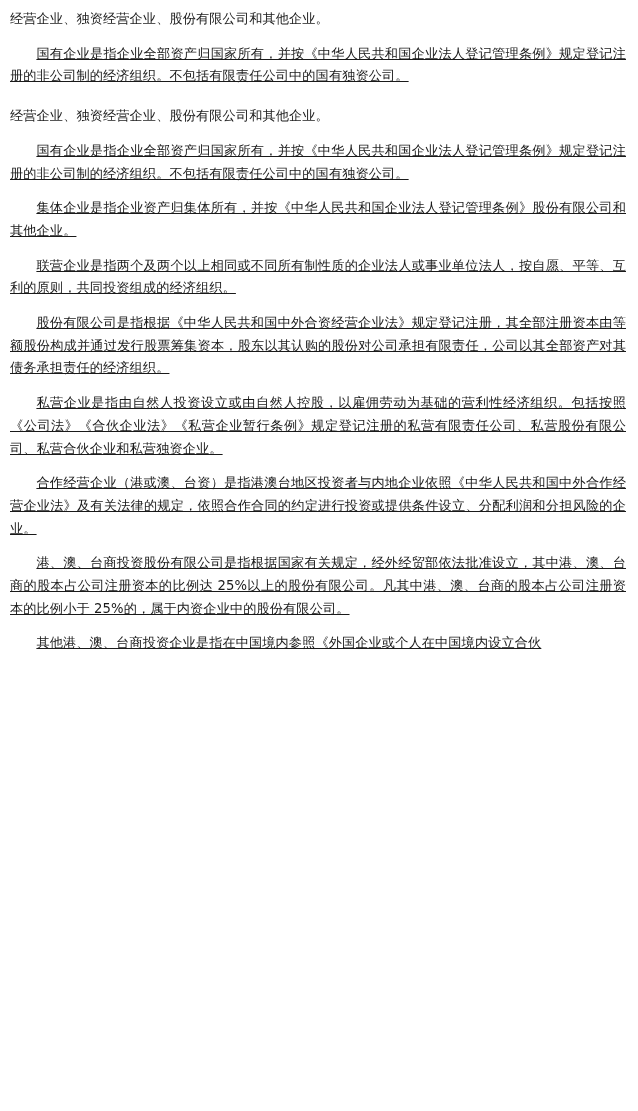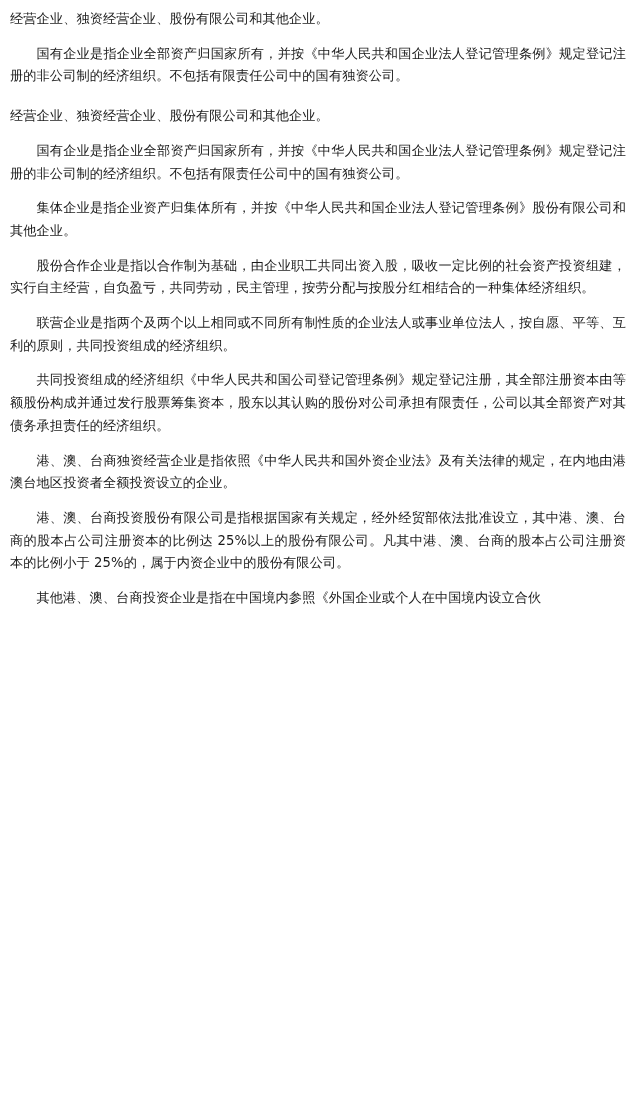--- a/index.html
+++ b/index.html
@@ -22,20 +22,21 @@
   .para {
     font-size: 13.2px;
     line-height: 1.72;
     text-align: justify;
     text-justify: inter-ideograph;
     margin: 0 0 7px 0;
     letter-spacing: 0.1px;
   }
   .para.indent {
     text-indent: 2em;
+    text-decoration: underline;
   }
   .para.noindent {
     text-indent: 0;
   }
   .para.tight {
     margin-bottom: 19px;
   }
   .gap-lg {
     margin-bottom: 17px;
   }
@@ -45,19 +46,19 @@
 </style>
 </head>
 <body>
 
 <div id="page">
   <p class="para noindent gap-md">经营企业、独资经营企业、股份有限公司和其他企业。</p>
   <p class="para indent gap-lg">国有企业是指企业全部资产归国家所有，并按《中华人民共和国企业法人登记管理条例》规定登记注册的非公司制的经济组织。不包括有限责任公司中的国有独资公司。</p>
   <p class="para noindent gap-md">经营企业、独资经营企业、股份有限公司和其他企业。</p>
   <p class="para indent gap-md">国有企业是指企业全部资产归国家所有，并按《中华人民共和国企业法人登记管理条例》规定登记注册的非公司制的经济组织。不包括有限责任公司中的国有独资公司。</p>
   <p class="para indent gap-md">集体企业是指企业资产归集体所有，并按《中华人民共和国企业法人登记管理条例》股份有限公司和其他企业。</p>
-  <p class="para indent gap-md">股份合作企业是指以合作制为基础，由企业职工共同出资入股，吸收一定比例的社会资产投资组建，实行自主经营，自负盈亏，共同劳动，民主管理，按劳分配与按股分红相结合的一种集体经济组织。</p>
   <p class="para indent gap-md">联营企业是指两个及两个以上相同或不同所有制性质的企业法人或事业单位法人，按自愿、平等、互利的原则，共同投资组成的经济组织。</p>
-  <p class="para indent gap-md">共同投资组成的经济组织《中华人民共和国公司登记管理条例》规定登记注册，其全部注册资本由等额股份构成并通过发行股票筹集资本，股东以其认购的股份对公司承担有限责任，公司以其全部资产对其债务承担责任的经济组织。</p>
-  <p class="para indent gap-md">港、澳、台商独资经营企业是指依照《中华人民共和国外资企业法》及有关法律的规定，在内地由港澳台地区投资者全额投资设立的企业。</p>
+  <p class="para indent gap-md">股份有限公司是指根据《中华人民共和国中外合资经营企业法》规定登记注册，其全部注册资本由等额股份构成并通过发行股票筹集资本，股东以其认购的股份对公司承担有限责任，公司以其全部资产对其债务承担责任的经济组织。</p>
+  <p class="para indent gap-md">私营企业是指由自然人投资设立或由自然人控股，以雇佣劳动为基础的营利性经济组织。包括按照《公司法》《合伙企业法》《私营企业暂行条例》规定登记注册的私营有限责任公司、私营股份有限公司、私营合伙企业和私营独资企业。</p>
+  <p class="para indent gap-md">合作经营企业（港或澳、台资）是指港澳台地区投资者与内地企业依照《中华人民共和国中外合作经营企业法》及有关法律的规定，依照合作合同的约定进行投资或提供条件设立、分配利润和分担风险的企业。</p>
   <p class="para indent gap-md">港、澳、台商投资股份有限公司是指根据国家有关规定，经外经贸部依法批准设立，其中港、澳、台商的股本占公司注册资本的比例达 25%以上的股份有限公司。凡其中港、澳、台商的股本占公司注册资本的比例小于 25%的，属于内资企业中的股份有限公司。</p>
   <p class="para indent tight">其他港、澳、台商投资企业是指在中国境内参照《外国企业或个人在中国境内设立合伙</p>
 </div>
 
 </body></html>

